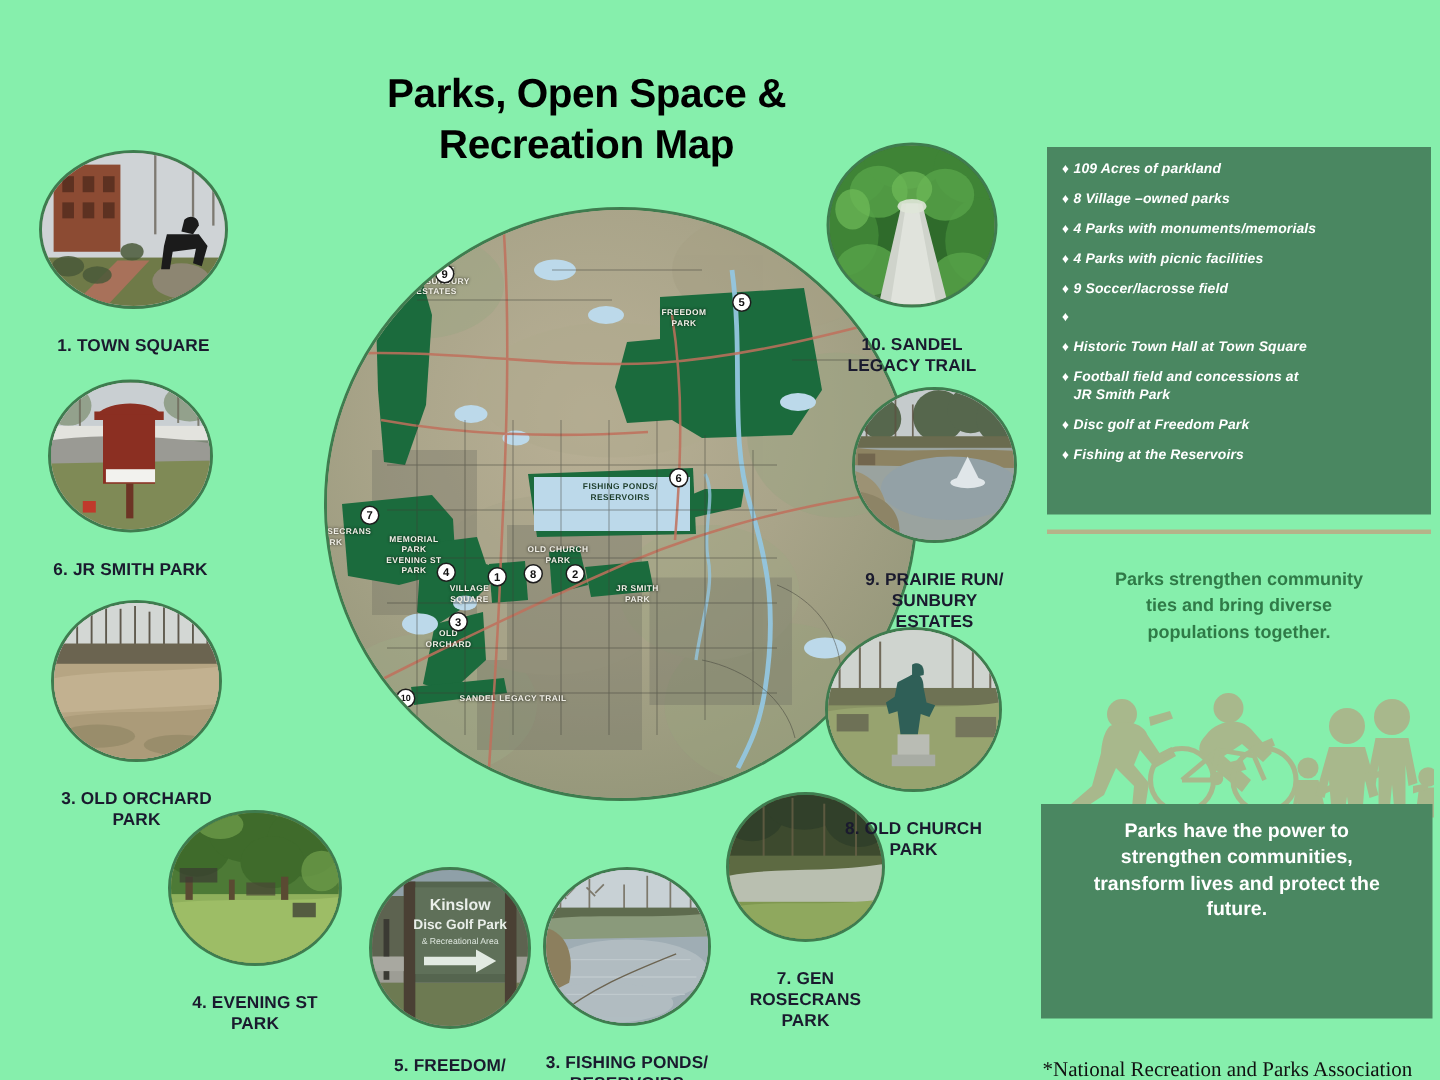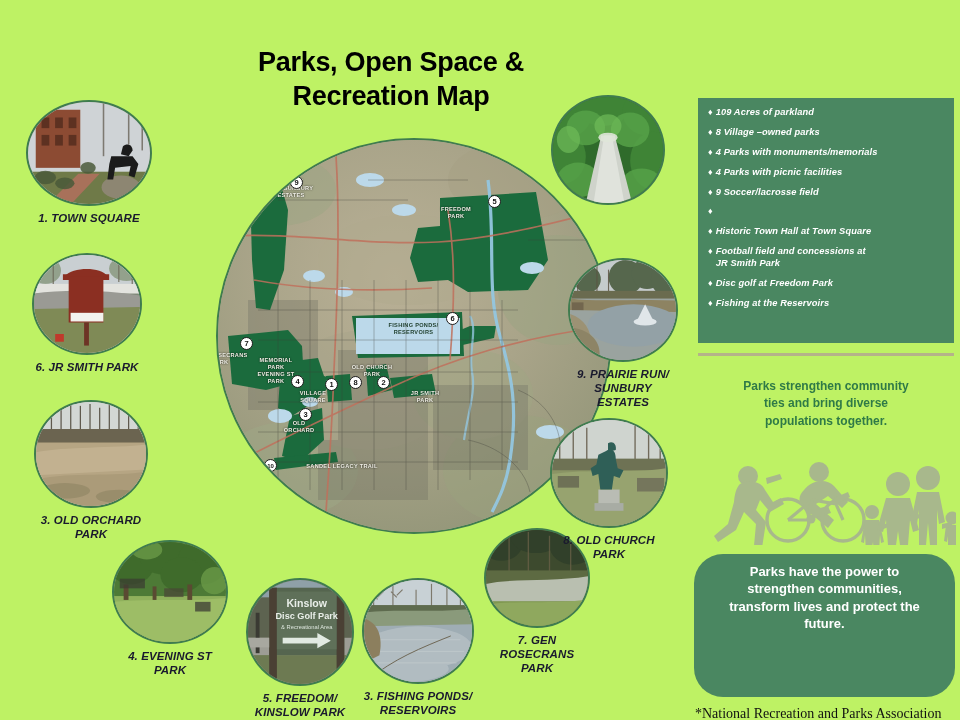--- a/index.html
+++ b/index.html
@@ -3,21 +3,21 @@
 <meta charset="utf-8">
 <style>
   * { box-sizing: border-box; }
   html, body {
     margin: 0; padding: 0;
     width: 960px; height: 720px;
     background: #ffffff;
     font-family: "Liberation Sans", sans-serif;
     overflow: hidden;
   }
-  #page { position: relative; width: 960px; height: 720px; background: #bef264; }
+  #page { position: relative; width: 960px; height: 720px; background: #86efac; }
 
   
   .map-title {
     position: absolute; left: 196px; top: 46px; width: 390px;
     text-align: center; font-size: 27px; font-weight: bold; color: #000;
     line-height: 1.25; letter-spacing: -0.3px;
   }
 
   
   .map-disc {
@@ -46,21 +46,21 @@
 
   
   .photo-item { position: absolute; }
   .photo {
     border-radius: 50%; border: 2.5px solid #3f7c4f; overflow: hidden;
     position: relative; background: #8a8f78;
   }
   .photo .layer { position: absolute; inset: 0; }
   .caption {
     text-align: center; font-size: 11.5px; font-weight: bold; color: #1a1a2e;
-    line-height: 1.2; margin-top: 6px; white-space: pre-line; letter-spacing: .1px; font-style: italic;
+    line-height: 1.2; margin-top: 19px; white-space: pre-line; letter-spacing: .1px;
   }
 
   
   .panel-title {
     position: absolute; left: 694px; top: 44px; width: 262px;
     text-align: center; font-size: 15.5px; font-weight: bold; color: #0d0d0d;
     line-height: 1.42;
   }
   .stats-box {
     position: absolute; left: 698px; top: 98px; width: 256px; height: 245px;
@@ -81,22 +81,22 @@
 
   .tagline {
     position: absolute; left: 698px; top: 378px; width: 256px;
     text-align: center; font-size: 12px; font-weight: bold; color: #2f7a47;
     line-height: 1.45; white-space: pre-line;
   }
 
   .people { position: absolute; left: 700px; top: 450px; width: 256px; height: 95px; }
 
   .quote-box {
-    position: absolute; left: 694px; top: 554px; width: 261px; height: 143px;
-    background: #4a8761; padding: 9px 12px; border-radius: 29px;
+    position: absolute; left: 694px; top: 536px; width: 261px; height: 143px;
+    background: #4a8761; padding: 9px 12px;
   }
   .quote-top {
     text-align: center; color: #ffffff; font-size: 13px; font-weight: bold;
     line-height: 1.33; white-space: pre-line;
   }
   .quote-bottom {
     text-align: center; color: #0f0f0f; font-size: 15.5px; font-weight: bold;
     line-height: 1.3; margin-top: 12px; white-space: pre-line;
   }
   .footnote {
@@ -530,20 +530,22 @@
         </g>
         <g fill="#6fbb59" opacity=".7">
           <ellipse cx="57" cy="30" rx="14" ry="12"></ellipse>
           <ellipse cx="16" cy="44" rx="12" ry="14"></ellipse>
         </g>
         <path d="M50 40 L64 40 L82 110 L34 110 Z" fill="#cfd3cb"></path>
         <path d="M53 40 L61 40 L74 110 L42 110 Z" fill="#e0e3dc"></path>
         <ellipse cx="57" cy="42" rx="10" ry="5" fill="#dfe6d8" opacity=".9"></ellipse>
       </svg>
     </div>
+    <div class="caption">10. SANDEL
+LEGACY TRAIL</div>
   </div>
 
 
   <div class="stats-box">
     <div class="stat-row">
       <span class="dia">♦</span>
       <span class="txt">109 Acres of parkland</span>
     </div>
     <div class="stat-row">
       <span class="dia">♦</span>

